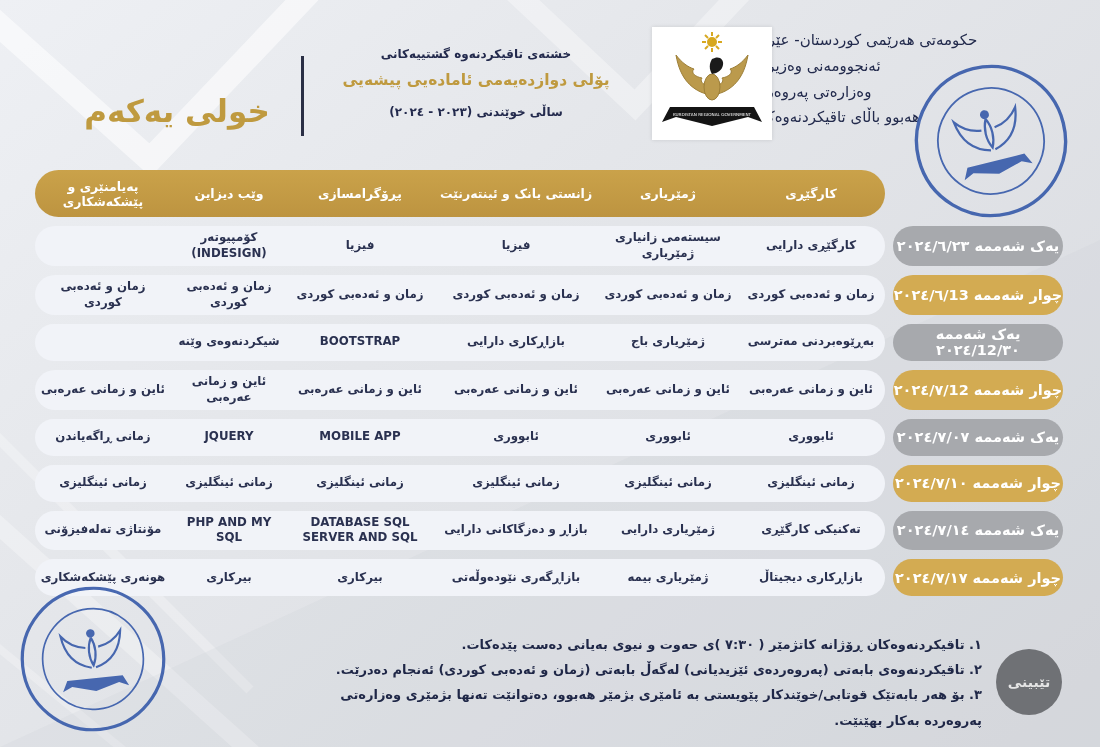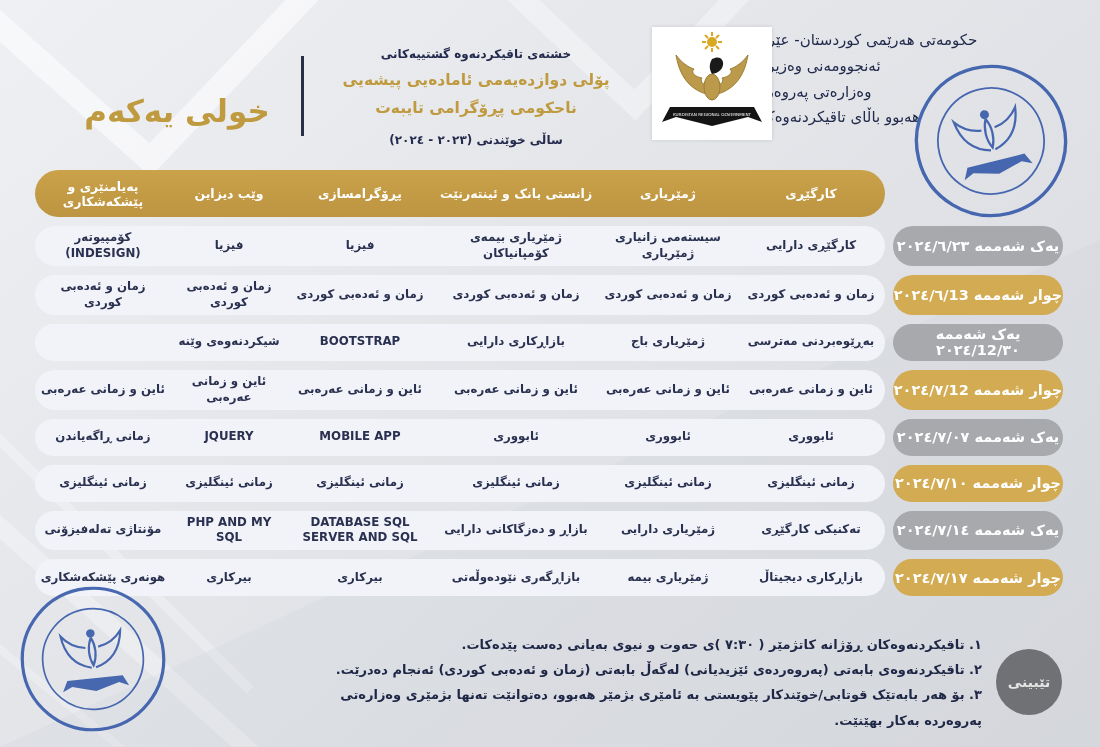--- a/index.html
+++ b/index.html
@@ -98,21 +98,20 @@
       <path d="M60,32 c7,-4 12,0 11,6 c-1,5 -5,8 -11,9 c-3,-5 -3,-10 0,-15 z" fill="#1a1a1a"></path>
 
       <path d="M18,80 L102,80 L110,95 L96,90 L60,99 L24,90 L10,95 Z" fill="#141414"></path>
       <text x="60" y="89" text-anchor="middle" font-size="4.2" fill="#ffffff">KURDISTAN REGIONAL GOVERNMENT</text>
     </svg>
   </div>
 
   <div class="center-block">
     <div class="c-dark">خشتەی تاقیکردنەوە گشتییەکانی</div>
     <div class="c-gold">پۆلی دوازدەیەمی ئامادەیی پیشەیی</div>
-    <div class="c-gold">ناحکومی پڕۆگرامی تایبەت</div>
     <div class="c-dark">ساڵی خوێندنی (٢٠٢٣ - ٢٠٢٤)</div>
   </div>
 
   <div class="vdivider"></div>
 
   <div class="round-title">خولی یەکەم</div>
 
   <svg class="stamp stamp-tr" viewBox="0 0 140 140">
     <g fill="none" stroke="#3a5dab">
       <circle cx="70" cy="70" r="66" stroke-width="3"></circle>
@@ -144,21 +143,20 @@
           <div class="hcell">وێب دیزاین</div>
           <div class="hcell">پەیامنێری و پێشکەشکاری</div>
         </div>
     </div>
     <div>
         <div class="line">
           <div class="date gray">یەک شەممە ٢٠٢٤/٦/٢٣</div>
           <div class="rowpill">
             <div class="cell">کارگێڕی دارایی</div>
             <div class="cell">سیستەمی زانیاری ژمێریاری</div>
-            <div class="cell">ژمێریاری بیمەی کۆمپانیاکان</div>
             <div class="cell">فیزیا</div>
             <div class="cell">فیزیا</div>
             <div class="cell">کۆمپیوتەر (INDESIGN)</div>
           </div>
         </div>
         <div class="line">
           <div class="date gold">چوار شەممە ٢٠٢٤/٦/13</div>
           <div class="rowpill">
             <div class="cell">زمان و ئەدەبی کوردی</div>
             <div class="cell">زمان و ئەدەبی کوردی</div>

